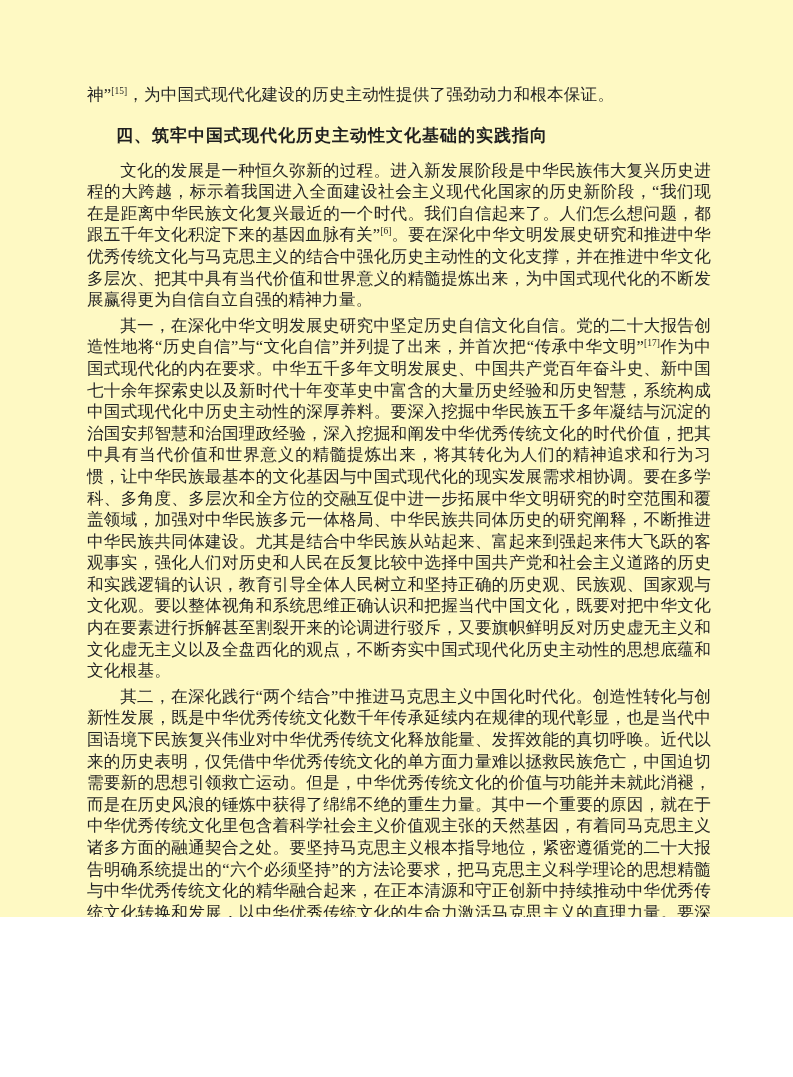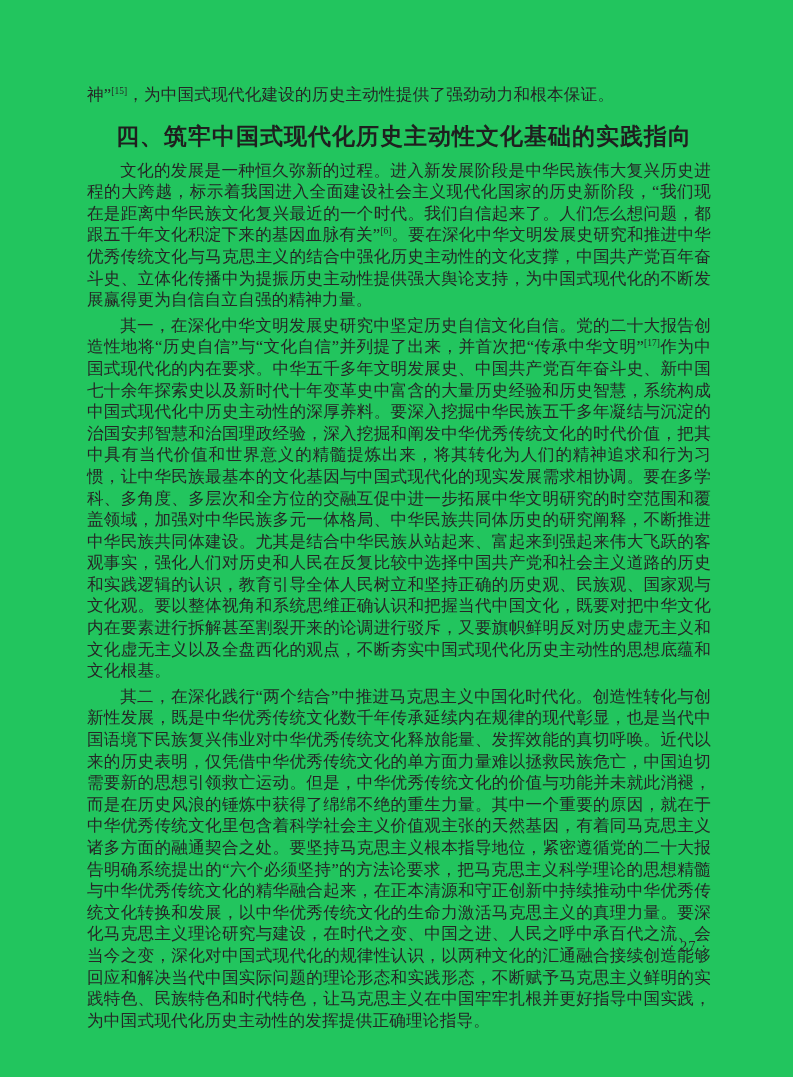--- a/index.html
+++ b/index.html
@@ -3,22 +3,22 @@
 <meta charset="utf-8">
 <style>
   html, body {
     margin: 0;
     padding: 0;
     background: #ffffff;
   }
   .page {
     position: relative;
     width: 793px;
-    height: 1077px;
-    background: #22c55e;
+    height: 917px;
+    background: #fef9c3;
     box-sizing: border-box;
     padding: 84px 82px 0 87px;
     color: #262626;
     font-family: "Liberation Serif", "DejaVu Serif", serif;
     overflow: hidden;
   }
   p.body {
     margin: 0 0 4px 0;
     font-size: 16.6px;
     line-height: 21.6px;
@@ -27,21 +27,21 @@
     letter-spacing: 0.2px;
   }
   p.body.noindent {
     text-indent: 0;
   }
   h2.heading {
     margin: 18px 0 12px 0;
     padding: 0;
     font-family: "Liberation Sans", "DejaVu Sans", sans-serif;
     font-weight: bold;
-    font-size: 23px;
+    font-size: 17px;
     line-height: 24px;
     text-indent: 29px;
     color: #1f1f1f;
     letter-spacing: 1px;
   }
   sup.ref {
     font-size: 9.5px;
     line-height: 0;
     vertical-align: 6px;
     letter-spacing: 0;
@@ -59,21 +59,21 @@
 </style>
 </head>
 <body>
 
 <div class="page">
 
   <p class="body noindent"><span>神”</span><sup class="ref">[15]</sup><span>，为中国式现代化建设的历史主动性提供了强劲动力和根本保证。</span></p>
 
   <h2 class="heading">四、筑牢中国式现代化历史主动性文化基础的实践指向</h2>
 
-  <p class="body"><span>文化的发展是一种恒久弥新的过程。进入新发展阶段是中华民族伟大复兴历史进程的大跨越，标示着我国进入全面建设社会主义现代化国家的历史新阶段，“我们现在是距离中华民族文化复兴最近的一个时代。我们自信起来了。人们怎么想问题，都跟五千年文化积淀下来的基因血脉有关”</span><sup class="ref">[6]</sup><span>。要在深化中华文明发展史研究和推进中华优秀传统文化与马克思主义的结合中强化历史主动性的文化支撑，中国共产党百年奋斗史、立体化传播中为提振历史主动性提供强大舆论支持，为中国式现代化的不断发展赢得更为自信自立自强的精神力量。</span></p>
+  <p class="body"><span>文化的发展是一种恒久弥新的过程。进入新发展阶段是中华民族伟大复兴历史进程的大跨越，标示着我国进入全面建设社会主义现代化国家的历史新阶段，“我们现在是距离中华民族文化复兴最近的一个时代。我们自信起来了。人们怎么想问题，都跟五千年文化积淀下来的基因血脉有关”</span><sup class="ref">[6]</sup><span>。要在深化中华文明发展史研究和推进中华优秀传统文化与马克思主义的结合中强化历史主动性的文化支撑，并在推进中华文化多层次、把其中具有当代价值和世界意义的精髓提炼出来，为中国式现代化的不断发展赢得更为自信自立自强的精神力量。</span></p>
 
   <p class="body"><span>其一，在深化中华文明发展史研究中坚定历史自信文化自信。党的二十大报告创造性地将“历史自信”与“文化自信”并列提了出来，并首次把“传承中华文明”</span><sup class="ref">[17]</sup><span>作为中国式现代化的内在要求。中华五千多年文明发展史、中国共产党百年奋斗史、新中国七十余年探索史以及新时代十年变革史中富含的大量历史经验和历史智慧，系统构成中国式现代化中历史主动性的深厚养料。要深入挖掘中华民族五千多年凝结与沉淀的治国安邦智慧和治国理政经验，深入挖掘和阐发中华优秀传统文化的时代价值，把其中具有当代价值和世界意义的精髓提炼出来，将其转化为人们的精神追求和行为习惯，让中华民族最基本的文化基因与中国式现代化的现实发展需求相协调。要在多学科、多角度、多层次和全方位的交融互促中进一步拓展中华文明研究的时空范围和覆盖领域，加强对中华民族多元一体格局、中华民族共同体历史的研究阐释，不断推进中华民族共同体建设。尤其是结合中华民族从站起来、富起来到强起来伟大飞跃的客观事实，强化人们对历史和人民在反复比较中选择中国共产党和社会主义道路的历史和实践逻辑的认识，教育引导全体人民树立和坚持正确的历史观、民族观、国家观与文化观。要以整体视角和系统思维正确认识和把握当代中国文化，既要对把中华文化内在要素进行拆解甚至割裂开来的论调进行驳斥，又要旗帜鲜明反对历史虚无主义和文化虚无主义以及全盘西化的观点，不断夯实中国式现代化历史主动性的思想底蕴和文化根基。</span></p>
 
   <p class="body"><span>其二，在深化践行“两个结合”中推进马克思主义中国化时代化。创造性转化与创新性发展，既是中华优秀传统文化数千年传承延续内在规律的现代彰显，也是当代中国语境下民族复兴伟业对中华优秀传统文化释放能量、发挥效能的真切呼唤。近代以来的历史表明，仅凭借中华优秀传统文化的单方面力量难以拯救民族危亡，中国迫切需要新的思想引领救亡运动。但是，中华优秀传统文化的价值与功能并未就此消褪，而是在历史风浪的锤炼中获得了绵绵不绝的重生力量。其中一个重要的原因，就在于中华优秀传统文化里包含着科学社会主义价值观主张的天然基因，有着同马克思主义诸多方面的融通契合之处。要坚持马克思主义根本指导地位，紧密遵循党的二十大报告明确系统提出的“六个必须坚持”的方法论要求，把马克思主义科学理论的思想精髓与中华优秀传统文化的精华融合起来，在正本清源和守正创新中持续推动中华优秀传统文化转换和发展，以中华优秀传统文化的生命力激活马克思主义的真理力量。要深化马克思主义理论研究与建设，在时代之变、中国之进、人民之呼中承百代之流、会当今之变，深化对中国式现代化的规律性认识，以两种文化的汇通融合接续创造能够回应和解决当代中国实际问题的理论形态和实践形态，不断赋予马克思主义鲜明的实践特色、民族特色和时代特色，让马克思主义在中国牢牢扎根并更好指导中国实践，为中国式现代化历史主动性的发挥提供正确理论指导。</span></p>
 
   <div class="page-number">· 27 ·</div>
 
 </div>
 
 </body></html>

